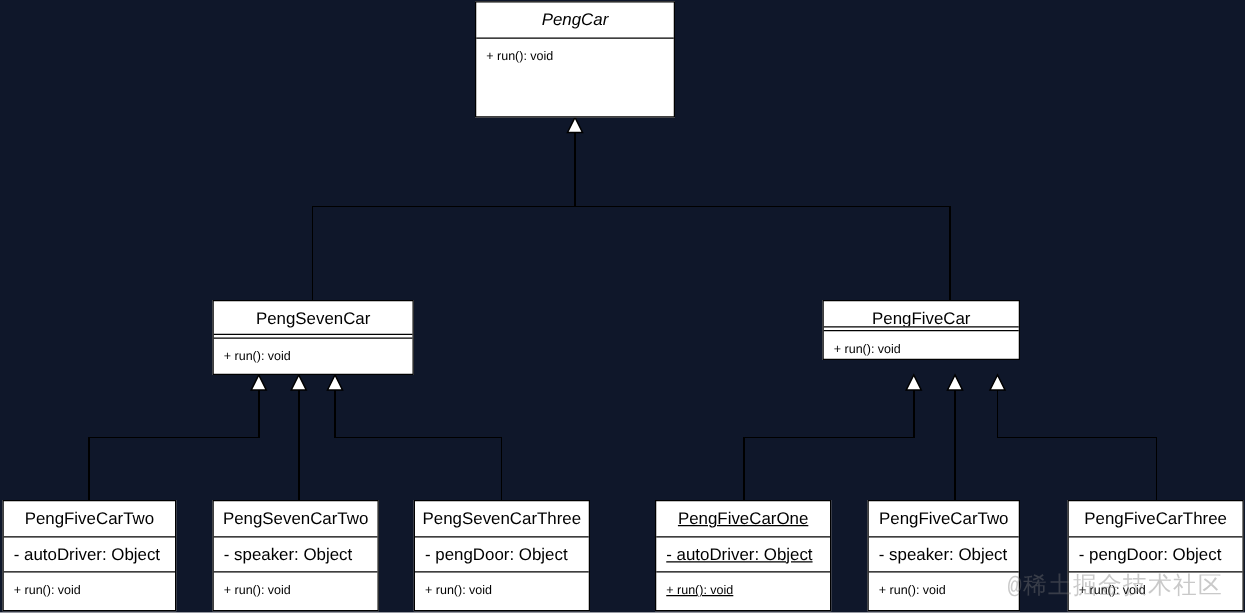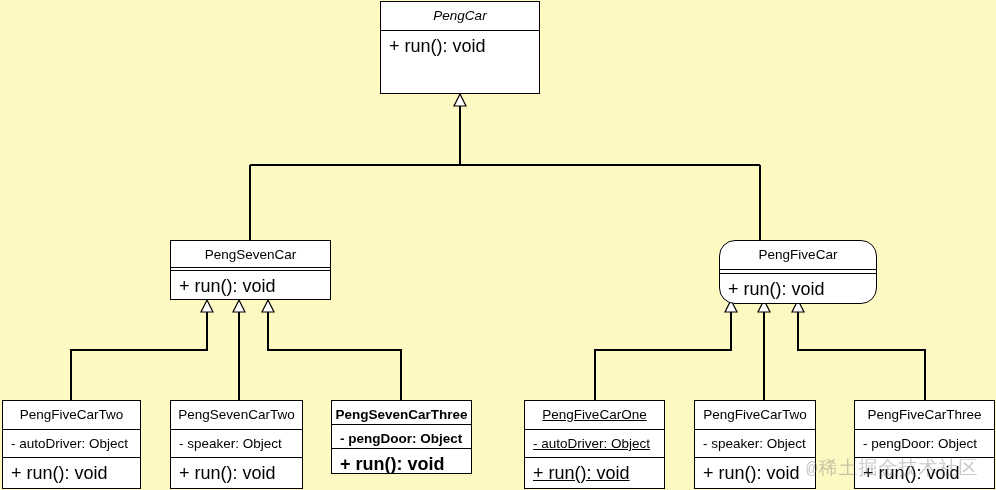--- a/index.html
+++ b/index.html
@@ -8,21 +8,21 @@
     background: #ffffff;
   }
   body {
     font-family: "Liberation Sans", sans-serif;
     -webkit-font-smoothing: antialiased;
   }
   #canvas {
     position: relative;
     width: 996px;
     height: 490px;
-    background: #fef9c3;
+    background: #0f172a;
     overflow: hidden;
   }
   svg.edges {
     position: absolute;
     left: 0;
     top: 0;
     width: 996px;
     height: 490px;
     pointer-events: none;
   }
@@ -61,21 +61,21 @@
     height: 29px;
     line-height: 28px;
   }
   .uml-attrs.empty {
     height: 4px;
     padding: 0;
   }
   .uml-ops {
     box-sizing: border-box;
     flex: 1 1 auto;
-    font-size: 18px;
+    font-size: 10px;
     color: #000000;
     padding: 0 8px;
     line-height: 30px;
     white-space: nowrap;
     overflow: hidden;
   }
   .watermark {
     position: absolute;
     left: 806px;
     top: 455px;
@@ -125,39 +125,39 @@
     <div class="uml-name abstract">PengCar</div>
     <div class="uml-ops">+ run(): void</div>
   </div>
 
   <div class="uml-class" style="left:170px; top:240px; width:161px; height:60px;">
     <div class="uml-name">PengSevenCar</div>
     <div class="uml-attrs empty"></div>
     <div class="uml-ops">+ run(): void</div>
   </div>
 
-  <div class="uml-class" style="left:719px; top:240px; width:158px; height:64px;border-radius:16px;">
+  <div class="uml-class" style="left:658px; top:240px; width:158px; height:48px;">
     <div class="uml-name">PengFiveCar</div>
     <div class="uml-attrs empty"></div>
     <div class="uml-ops">+ run(): void</div>
   </div>
 
   <div class="uml-class" style="left:2px; top:400px; width:139px; height:89px;">
     <div class="uml-name">PengFiveCarTwo</div>
     <div class="uml-attrs filled">- autoDriver: Object</div>
     <div class="uml-ops">+ run(): void</div>
   </div>
 
   <div class="uml-class" style="left:170px; top:400px; width:133px; height:89px;justify-content:space-between;">
     <div class="uml-name">PengSevenCarTwo</div>
     <div class="uml-attrs filled">- speaker: Object</div>
     <div class="uml-ops">+ run(): void</div>
   </div>
 
-  <div class="uml-class" style="left:331px; top:400px; width:141px; height:74px;font-weight:bold;">
+  <div class="uml-class" style="left:331px; top:400px; width:141px; height:89px;">
     <div class="uml-name">PengSevenCarThree</div>
     <div class="uml-attrs filled">- pengDoor: Object</div>
     <div class="uml-ops">+ run(): void</div>
   </div>
 
   <div class="uml-class" style="left:524px; top:400px; width:141px; height:89px;text-decoration:underline;">
     <div class="uml-name">PengFiveCarOne</div>
     <div class="uml-attrs filled">- autoDriver: Object</div>
     <div class="uml-ops">+ run(): void</div>
   </div>

